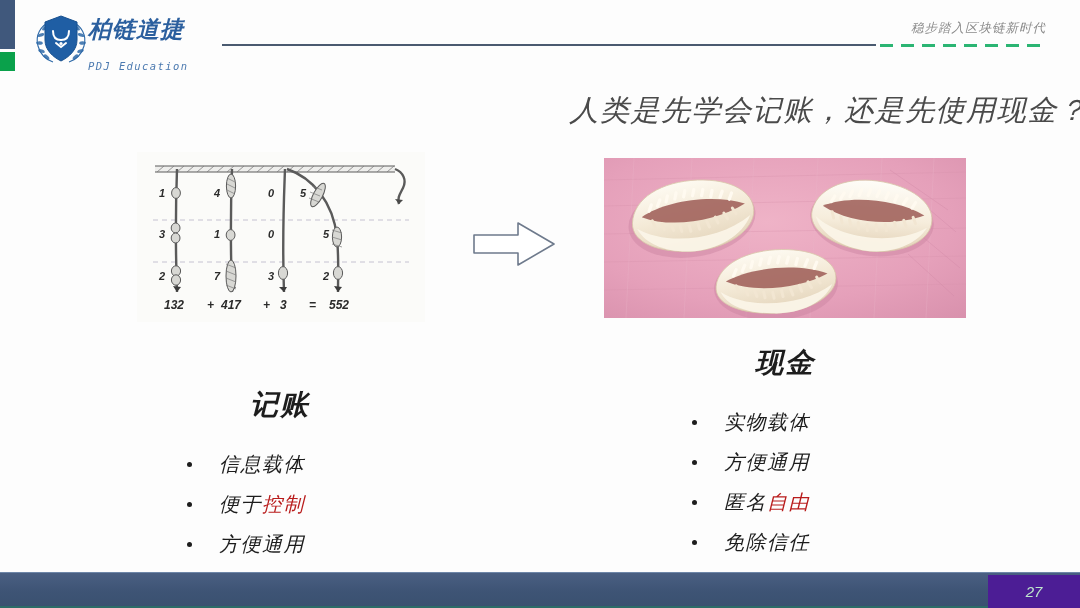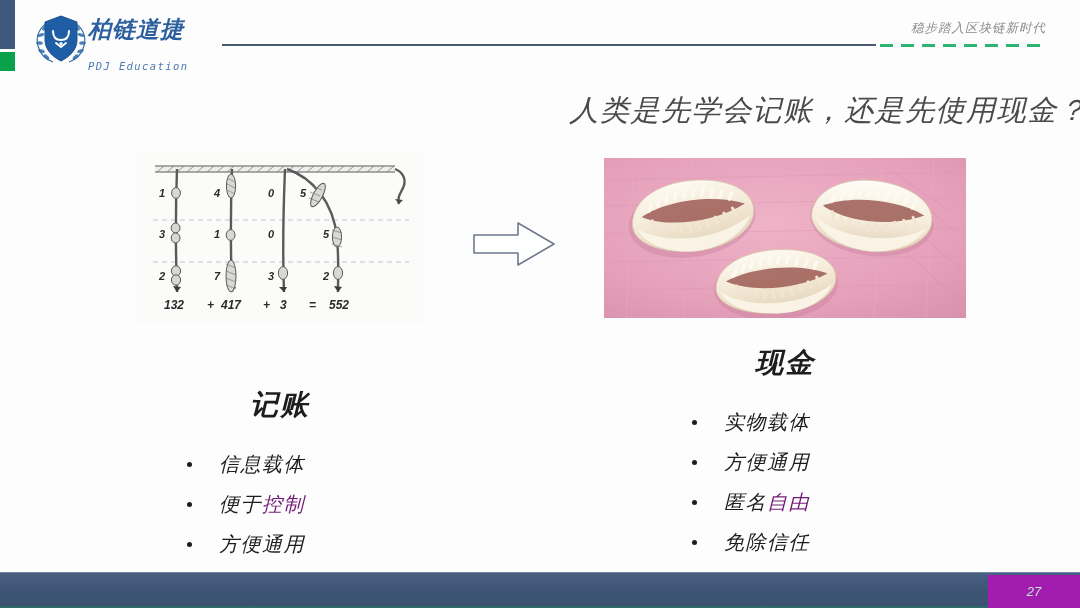--- a/index.html
+++ b/index.html
@@ -165,39 +165,39 @@
     flex: 0 0 auto;
     margin-right: 27px;
   }
   .bullet-text {
     font-family: "DejaVu Sans", "Liberation Sans", sans-serif;
     font-size: 20px;
     color: #1d1d1d;
     letter-spacing: 1.5px;
     white-space: nowrap;
   }
-  .bullet-text .hl { color: #701a75; }
+  .bullet-text .hl { color: #b91c1c; }
 
   
   .footer-bar {
     position: absolute;
     left: 0; bottom: 0;
     width: 1080px; height: 33px;
     background: linear-gradient(to bottom, #4a5f82 0%, #3e5475 55%, #3a5170 100%);
     border-top: 1px solid #6e86a8;
     border-bottom: 2px solid #2c6c68;
   }
   .footer-page {
     position: absolute;
     right: 0; bottom: 0;
     width: 92px; height: 33px;
-    background: #a21caf;
+    background: #4c1d95;
     color: #bfe8cd;
     font-family: "Liberation Sans", sans-serif;
-    font-size: 13px;
+    font-size: 15px;
     display: flex;
     align-items: center;
     justify-content: center;
   }
 </style>
 </head>
 <body>
 
 <div class="slide">
 

